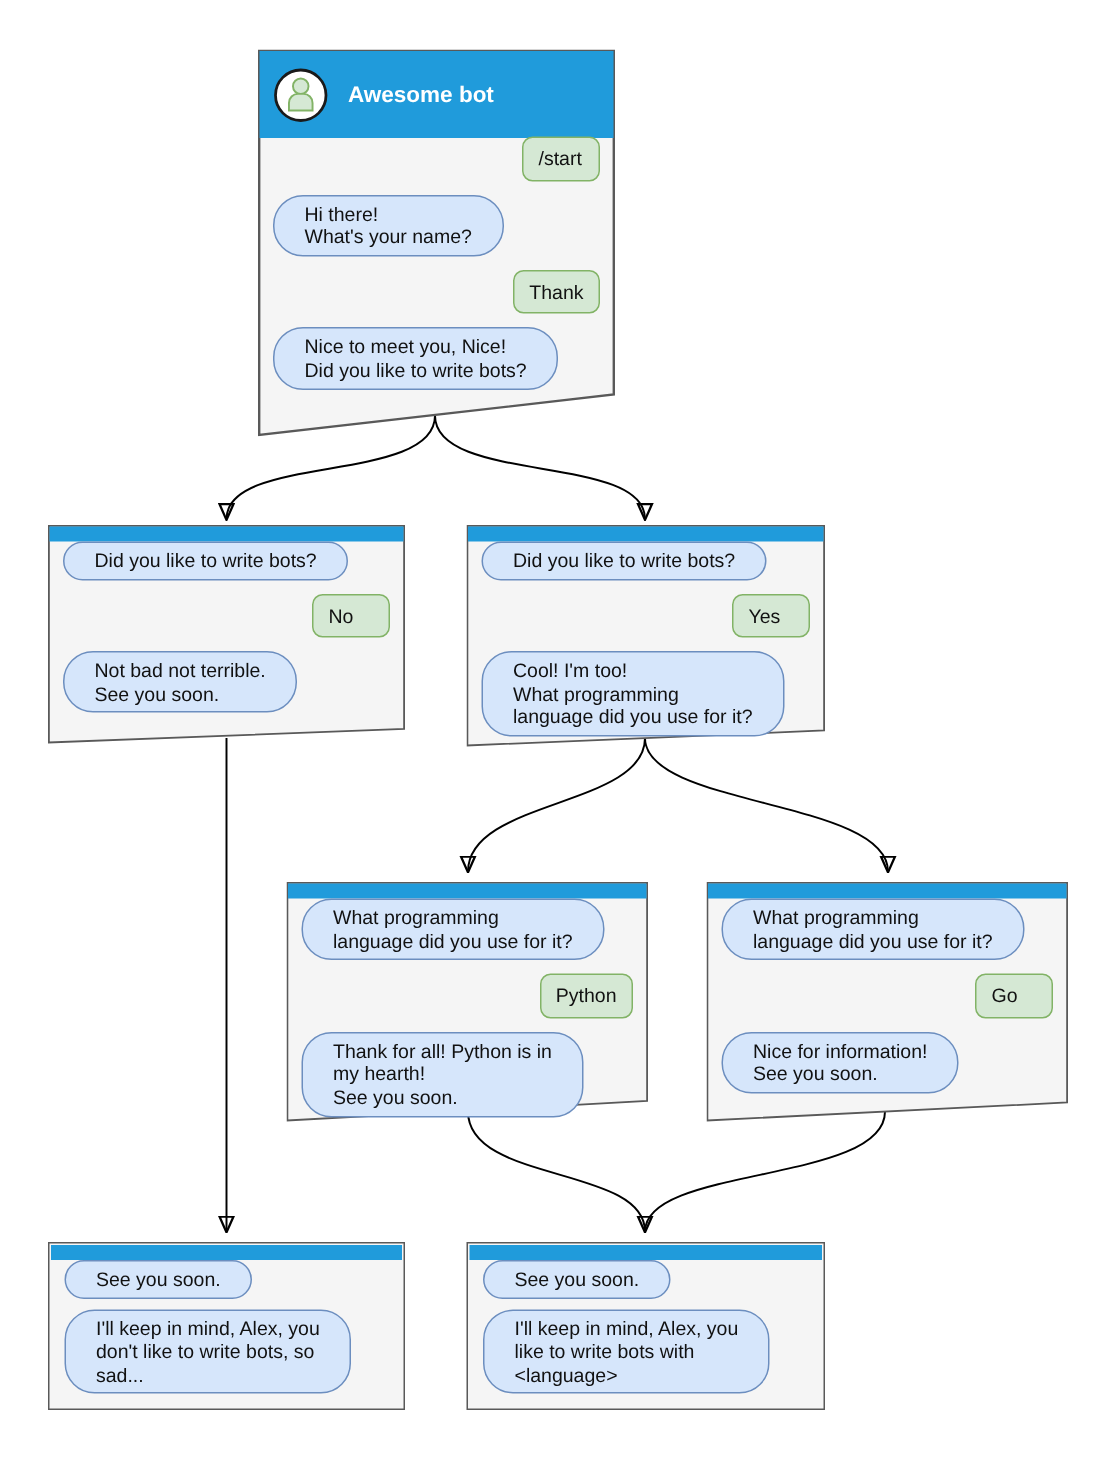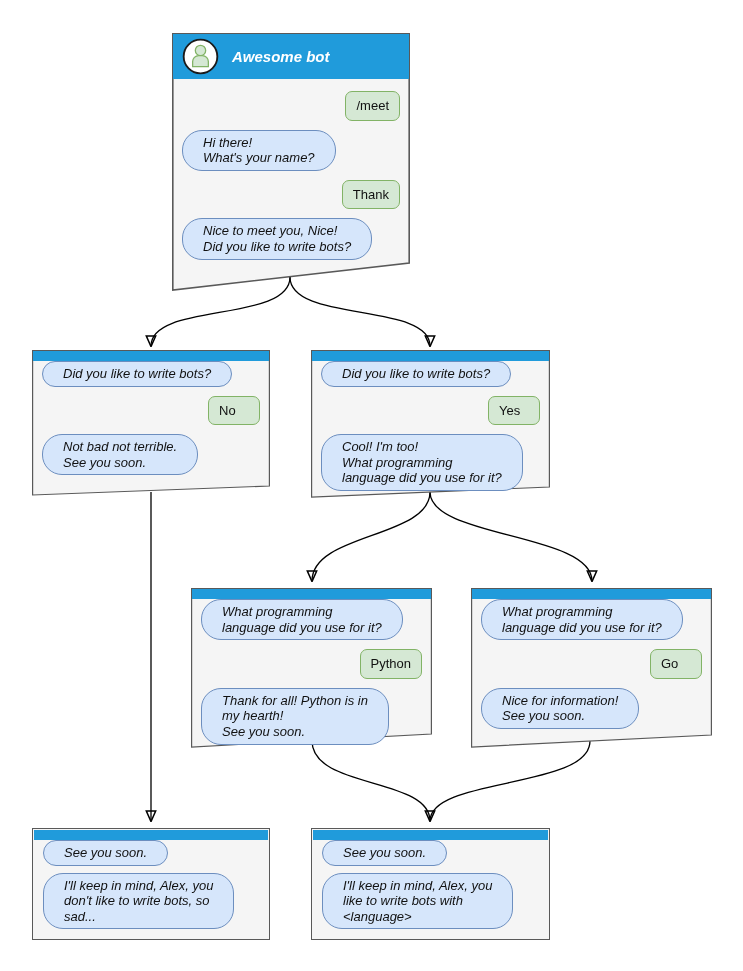--- a/index.html
+++ b/index.html
@@ -7,30 +7,30 @@
           font-family:"Liberation Sans", sans-serif;}
   .edges{position:absolute;left:0;top:0;pointer-events:none;}
   .edges path{fill:none;stroke:var(--arrow,#000);stroke-width:1.3px;}
 
   .node{position:absolute;}
   .frame{position:absolute;left:0;top:0;}
   .frame polygon{fill:var(--box-bg,#f5f5f5);stroke:var(--box-border,#595959);stroke-width:1.2px;}
   .frame.main polygon{stroke-width:1.6px;}
 
   .strip{position:absolute;top:1px;left:1px;right:1px;height:10px;background:var(--header-blue,#209bdb);}
-  .bigheader{position:absolute;top:1px;left:1px;right:1px;height:45px;background:var(--header-blue,#209bdb);
-             display:flex;align-items:center;font-style:italic;}
+  .bigheader{position:absolute;top:1px;left:1px;right:1px;height:58px;background:var(--header-blue,#209bdb);
+             display:flex;align-items:center;}
   .avatar{width:37px;height:37px;margin-left:9px;flex:0 0 auto;display:block;}
   .chat-title{margin-left:13px;color:#ffffff;font-size:15px;font-weight:bold;}
 
   .msgs{position:absolute;left:0;right:0;display:flex;flex-direction:column;
         padding:0 10px;box-sizing:border-box;}
   .bubble{white-space:pre-line;font-size:13px;line-height:1.2;color:#111;max-width:200px;}
   .bubble.bot{align-self:flex-start;background:var(--bot-bubble-bg,#d6e6fb);
-      border:1px solid var(--bot-bubble-border,#6c8ebf);border-radius:20px;padding:4px 20px;font-style:italic;}
+      border:1px solid var(--bot-bubble-border,#6c8ebf);border-radius:20px;padding:4px 20px;}
   .bubble.user{align-self:flex-end;background:var(--user-bubble-bg,#d5e8d4);
       border:1px solid var(--user-bubble-border,#82b366);border-radius:7px;padding:6px 10px;min-width:30px;}
 
   .endbox{position:absolute;background:var(--box-bg,#f5f5f5);border:1.2px solid var(--box-border,#595959);
           box-sizing:border-box;}
 </style>
 </head>
 <body>
 
 <div id="canvas">
@@ -56,21 +56,21 @@
     </svg>
     <div class="bigheader">
       <svg class="avatar" viewBox="0 0 40 40">
         <circle cx="20" cy="20" r="18.2" fill="#ffffff" stroke="#1a1a1a" stroke-width="2"></circle>
         <circle cx="20" cy="13.5" r="5.6" fill="#d5e8d4" stroke="#82b366" stroke-width="1.4"></circle>
         <path d="M11.5,31 v-5.5 a6.5,6.5 0 0 1 6.5,-6.5 h4 a6.5,6.5 0 0 1 6.5,6.5 V31 z" fill="#d5e8d4" stroke="#82b366" stroke-width="1.4"></path>
       </svg>
       <span class="chat-title">Awesome bot</span>
     </div>
     <div class="msgs" style="top:46px;padding-top:12px;gap:9px;">
-      <div class="bubble user">/meet</div>
+      <div class="bubble user">/start</div>
       <div class="bubble bot">Hi there!
 What's your name?</div>
       <div class="bubble user">Thank</div>
       <div class="bubble bot">Nice to meet you, Nice!
 Did you like to write bots?</div>
     </div>
   </div>
 
   <div class="node" style="left:32px;top:350px;width:238px;height:146px;">
     <svg class="frame" width="238" height="146">

